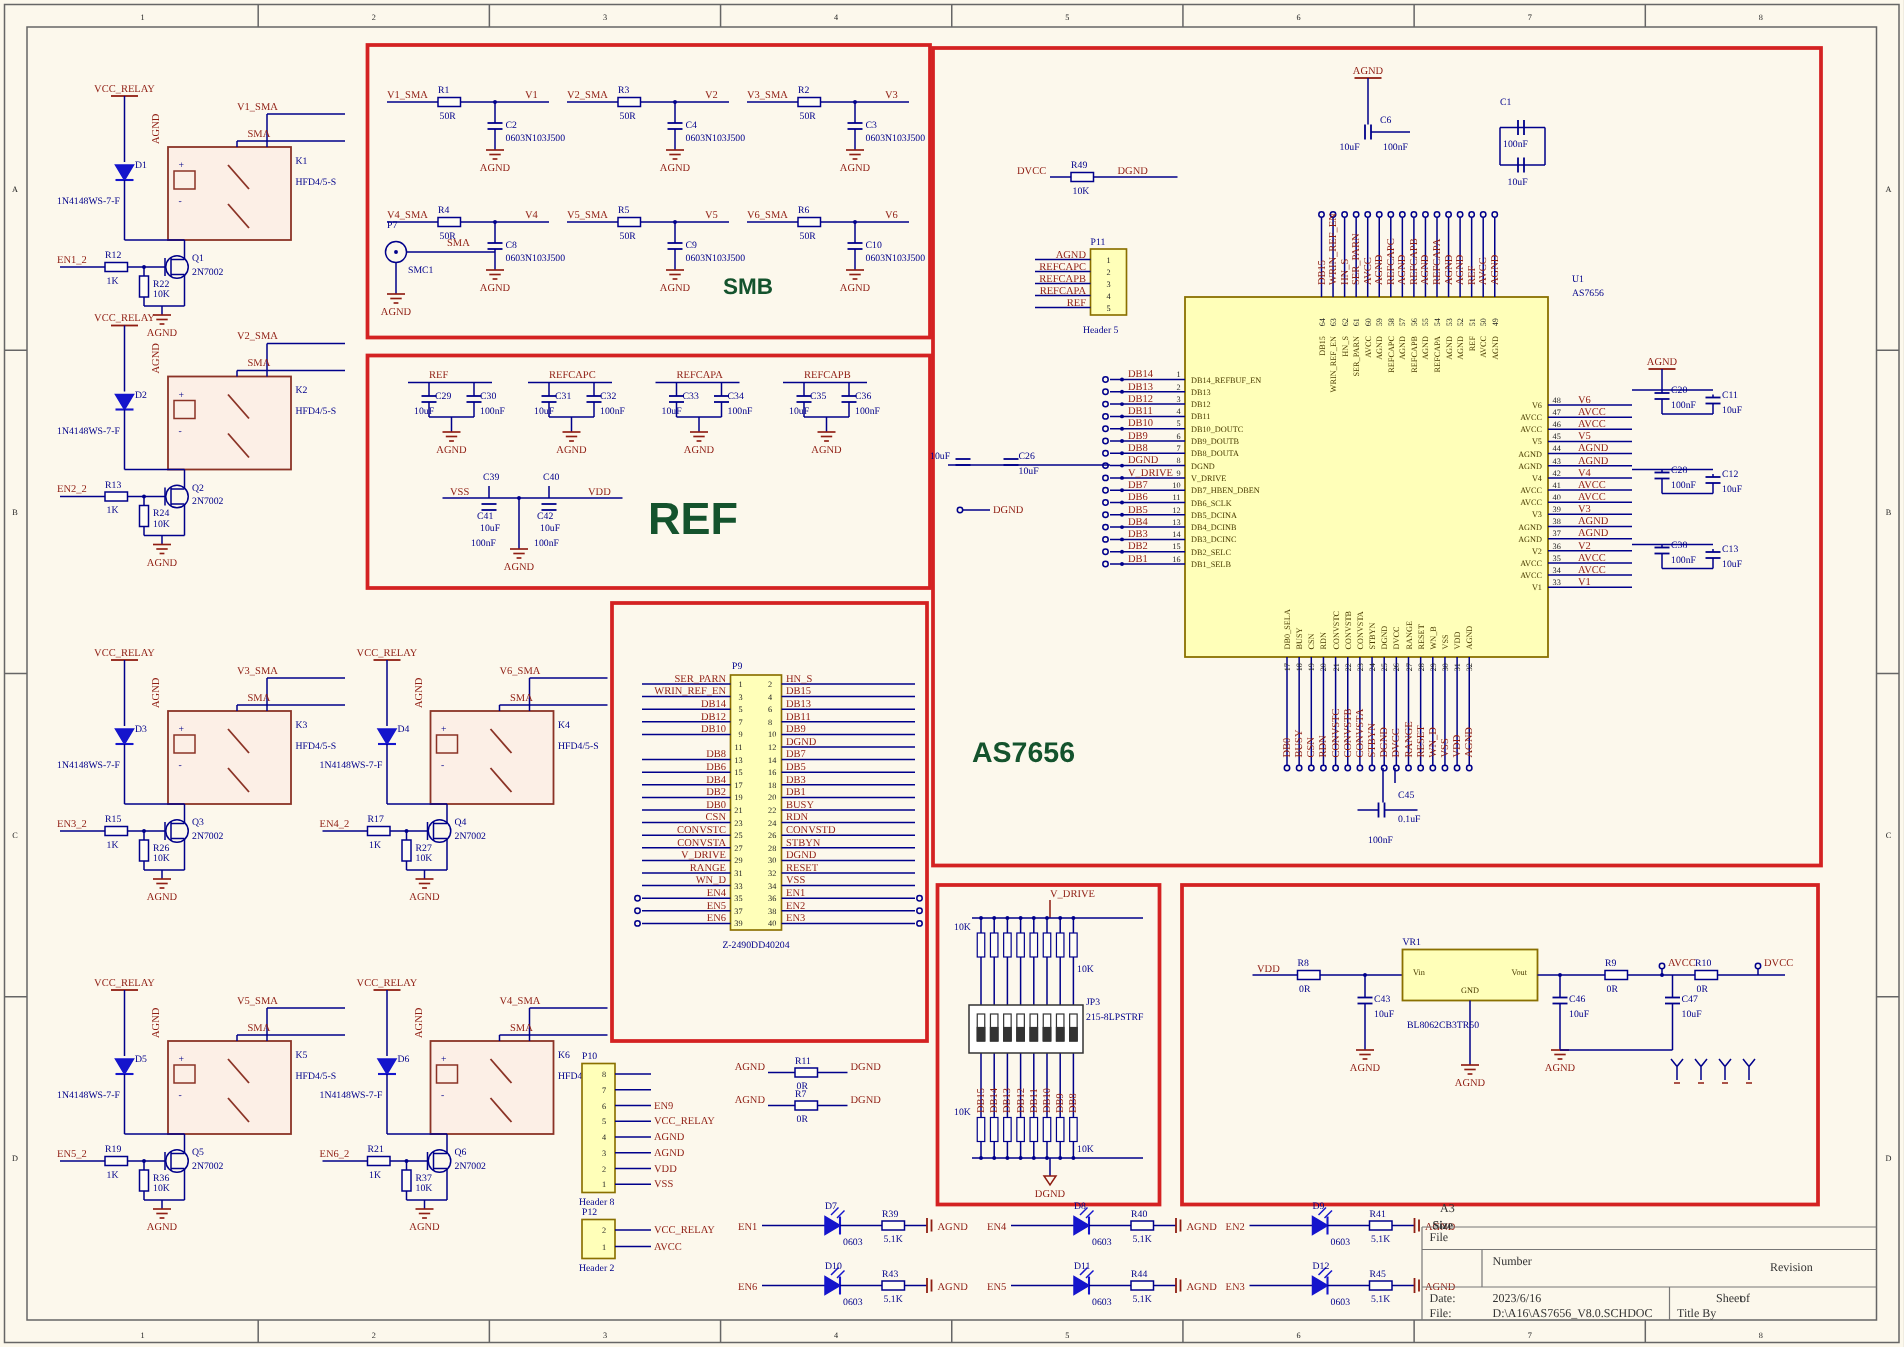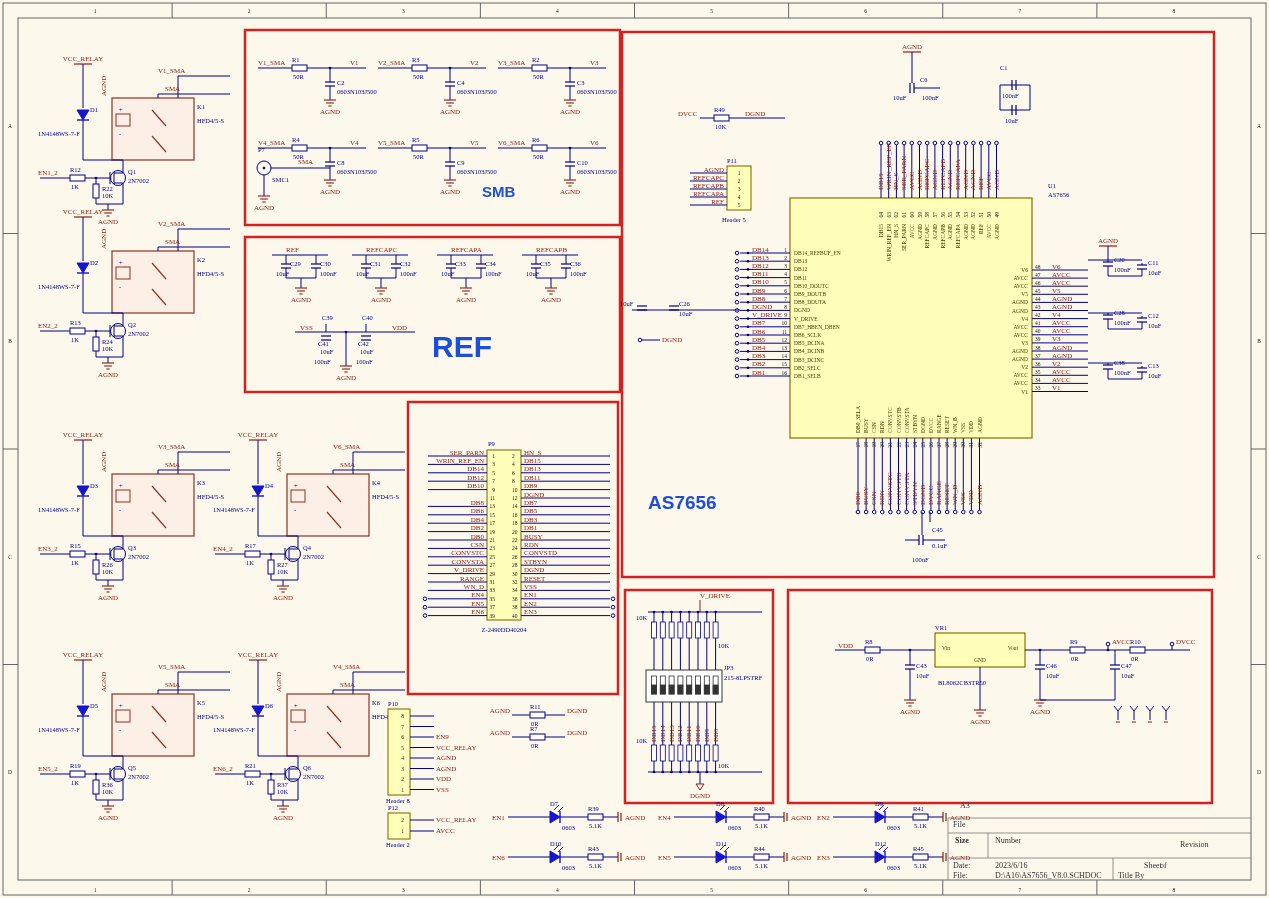--- a/index.html
+++ b/index.html
@@ -2,21 +2,21 @@
 <html><head>
 <meta charset="utf-8">
 <style>
   html,body{margin:0;padding:0;background:#e8e4d8;}
   #canvas{position:relative;width:1269px;height:898px;background:#fcf8ec;overflow:hidden;}
   svg text{font-family:"Liberation Serif",serif;}
   .t-net{fill:#8f1d12;font-size:7px;}
   .t-des{fill:#00008b;font-size:6.5px;}
   .t-pin{fill:#4a3c00;font-size:5.5px;}
   .t-num{fill:#222;font-size:5.5px;}
-  .rtitle{position:absolute;color:#1d4ed8;font-weight:bold;font-family:"Liberation Sans",sans-serif;white-space:pre;z-index:3;}
+  .rtitle{position:absolute;color:#14532d;font-weight:bold;font-family:"Liberation Sans",sans-serif;white-space:pre;z-index:3;}
   .tb{position:absolute;color:#333;font-family:"Liberation Serif",serif;font-size:8px;z-index:3;white-space:pre;}
   #art{position:absolute;left:0;top:0;z-index:2;}
 </style>
 </head>
 <body>
 
 <div id="canvas">
   <svg id="art" width="1269" height="898">
       <g>
         <rect x="3" y="3" width="1263" height="892" stroke="#666" fill="none" stroke-width="1"></rect>
@@ -1512,21 +1512,21 @@
         <line x1="988" y1="833" x2="988" y2="858" stroke="#777" stroke-width="0.8"></line>
         <line x1="1113" y1="858" x2="1113" y2="880" stroke="#777" stroke-width="0.8"></line>
       </g>
     </svg>
 
   <div class="rtitle" style="left:482px;top:183px;font-size:15px;">SMB</div>
   <div class="rtitle" style="left:432px;top:330px;font-size:30px;">REF</div>
   <div class="rtitle" style="left:648px;top:492px;font-size:19px;">AS7656</div>
 
   <div class="tb" style="left:953px;top:820px;">File</div>
-  <div class="tb" style="left:955px;top:836px;font-weight:bold;">Size</div>
+  <div class="tb" style="left:955px;top:812px;font-weight:bold;">Size</div>
   <div class="tb" style="left:960px;top:801px;">A3</div>
   <div class="tb" style="left:995px;top:836px;">Number</div>
   <div class="tb" style="left:1180px;top:840px;">Revision</div>
   <div class="tb" style="left:953px;top:861px;">Date:</div>
   <div class="tb" style="left:995px;top:861px;">2023/6/16</div>
   <div class="tb" style="left:953px;top:871px;">File:</div>
   <div class="tb" style="left:995px;top:871px;">D:\A16\AS7656_V8.0.SCHDOC</div>
   <div class="tb" style="left:1118px;top:861px;padding-left:26px;">Sheet</div>
   <div class="tb" style="left:1160px;top:861px;">of</div>
   <div class="tb" style="left:1118px;top:871px;">Title By</div>

